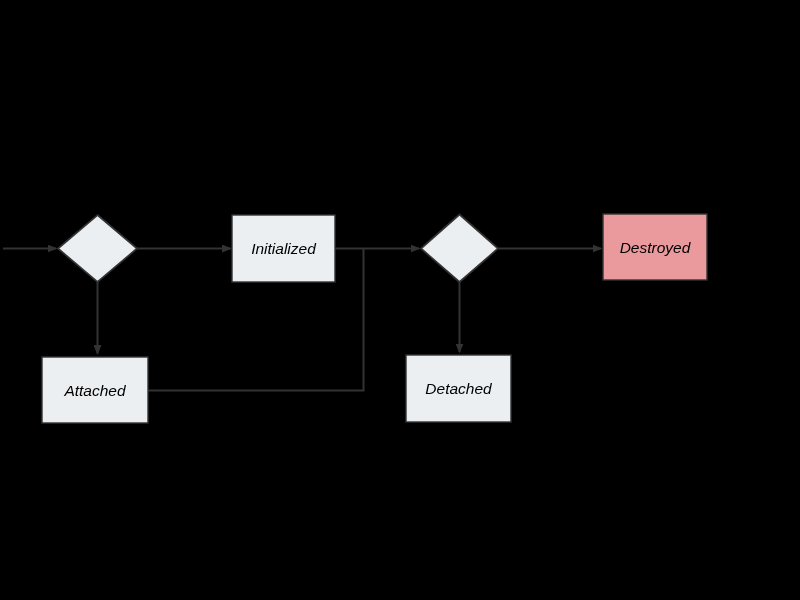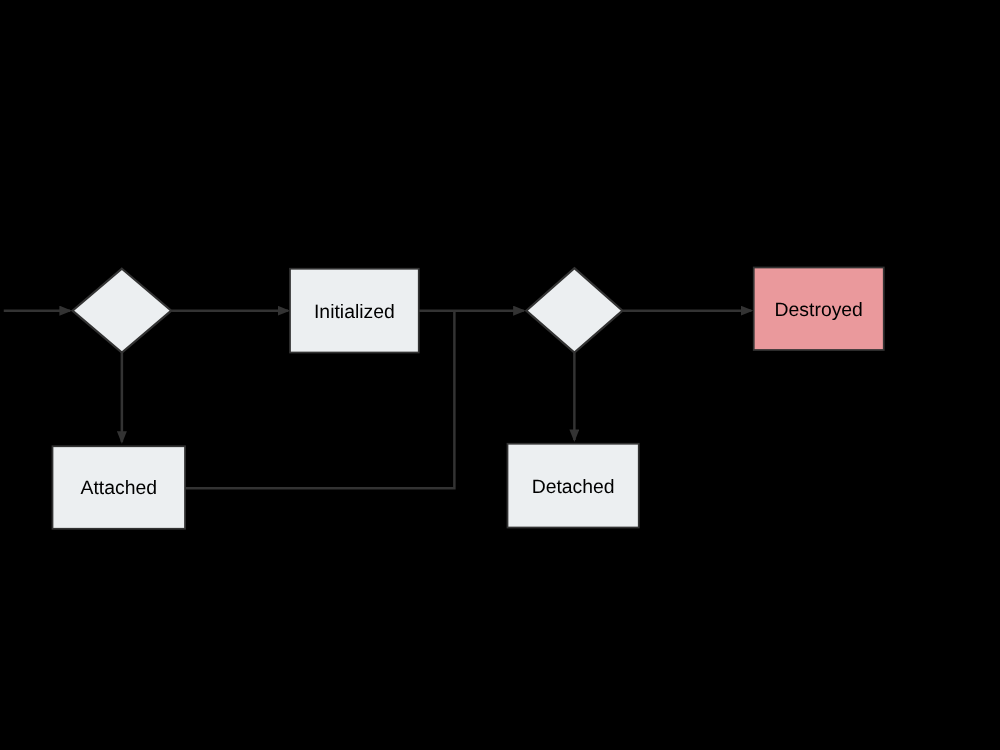--- a/index.html
+++ b/index.html
@@ -7,20 +7,21 @@
     padding: 0;
     width: 800px;
     height: 600px;
     background: var(--background, #000000);
     overflow: hidden;
   }
   .canvas {
     position: relative;
     width: 800px;
     height: 600px;
+    font-style: italic;
   }
   svg { display: block; }
   .edge {
     stroke: var(--edge, #333333);
     stroke-width: 2;
     fill: none;
   }
   .arrowhead {
     fill: var(--edge, #333333);
     stroke: none;

